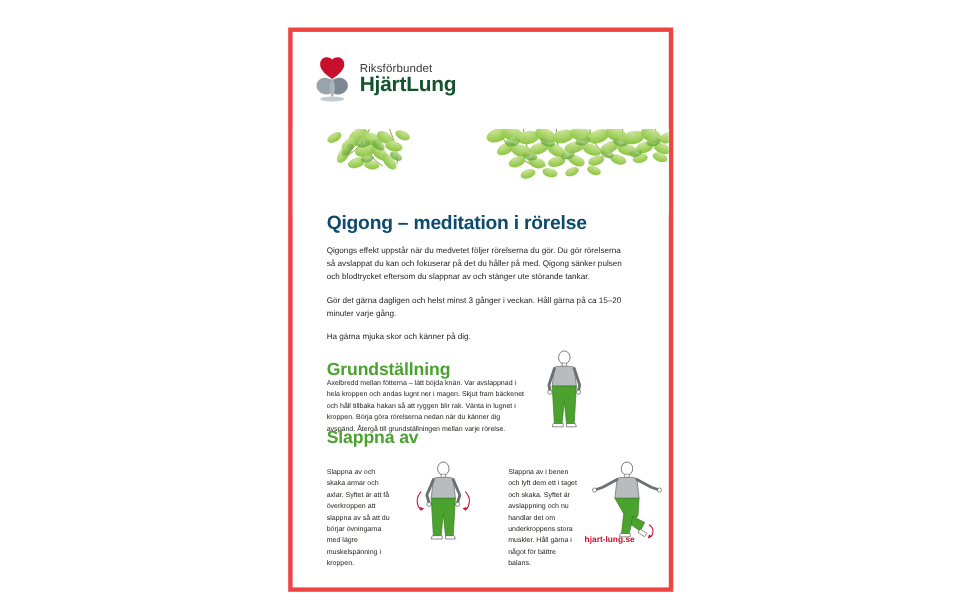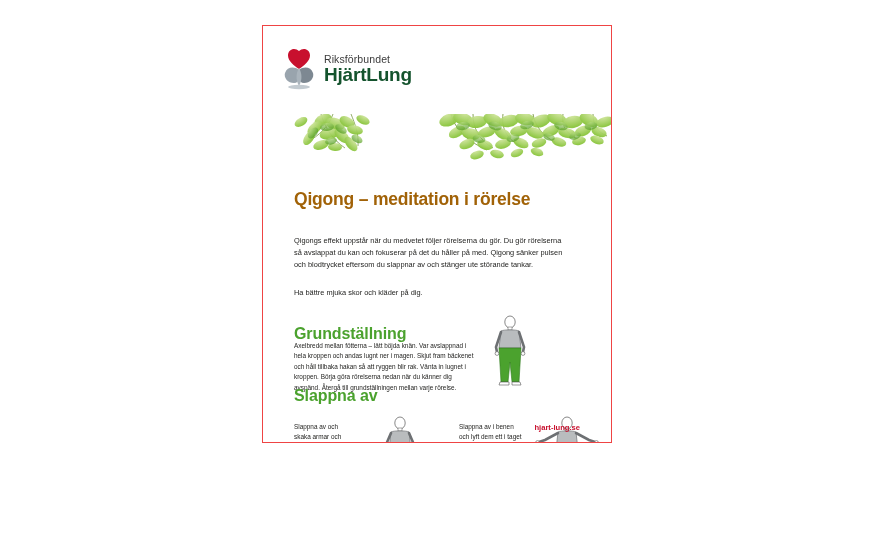--- a/index.html
+++ b/index.html
@@ -18,23 +18,23 @@
     height: 551px;
     background: #ffffff;
   }
 
   
   #sheet {
     position: absolute;
     left: 262px;
     top: 25px;
     width: 350px;
-    height: 418px;
+    height: 513px;
     background: #ffffff;
-    border: 1px solid #ef4444;
+    border: 4px solid #ef4444;
     box-sizing: border-box;
     overflow: hidden;
     padding-left: 23px;
   }
 
   
   .logo-row {
     position: absolute;
     left: 19px;
     top: 22px;
@@ -75,35 +75,35 @@
     background: #ffffff;
   }
 
   
   .headline {
     position: absolute;
     left: 31px;
     top: 163px;
     font-size: 17.5px;
     font-weight: bold;
-    color: #a16207;
+    color: #0c4a6e;
     letter-spacing: -0.2px;
   }
 
   
   .intro {
     position: absolute;
     left: 31px;
     top: 193px;
     width: 272px;
     font-size: 7.4px;
     line-height: 1.63;
     color: #1d1d1b;
   }
-  .intro p { margin: 16px 0 9px 0; }
+  .intro p { margin: 0 0 9px 0; }
   .intro p:last-child { margin-bottom: 0; }
 
   
   .sec-head {
     font-size: 16px;
     font-weight: bold;
     color: #4ba22e;
     letter-spacing: -0.1px;
   }
 
@@ -140,21 +140,21 @@
     position: absolute;
   }
   #fig-grund { left: 214px; top: 288px; width: 66px; height: 78px; }
   #fig-slappna-1 { left: 97px; top: 388px; width: 80px; height: 82px; }
   #fig-slappna-2 { left: 268px; top: 388px; width: 72px; height: 82px; }
 
   
   .footer-url {
     position: absolute;
     right: 31px;
-    bottom: 10px;
+    bottom: 39px;
     font-size: 7.6px;
     font-weight: bold;
     color: #c8102e;
   }
 </style>
 </head>
 <body>
 
 <div id="canvas">
 
@@ -277,21 +277,22 @@
             <ellipse cx="312" cy="22" rx="6" ry="3.5" transform="rotate(-14 312 22)"></ellipse>
           </g>
         </g>
       </svg>
     </div>
 
     <div class="headline">Qigong – meditation i rörelse</div>
 
     <div class="intro">
       <p>Qigongs effekt uppstår när du medvetet följer rörelserna du gör. Du gör rörelserna så avslappat du kan och fokuserar på det du håller på med. Qigong sänker pulsen och blodtrycket eftersom du slappnar av och stänger ute störande tankar.</p>
-      <p>Ha bättre mjuka skor och kläder på dig.</p>
+      <p>Gör det gärna dagligen och helst minst 3 gånger i veckan. Håll gärna på ca 15–20 minuter varje gång.</p>
+      <p>Ha gärna mjuka skor och känner på dig.</p>
     </div>
 
     <div class="sec-head" id="sec1-head">Grundställning</div>
     <div class="body-text" id="sec1-body">Axelbredd mellan fötterna – lätt böjda knän. Var avslappnad i hela kroppen och andas lugnt ner i magen. Skjut fram bäckenet och håll tillbaka hakan så att ryggen blir rak. Vänta in lugnet i kroppen. Börja göra rörelserna nedan när du känner dig avspänd. Återgå till grundställningen mellan varje rörelse.</div>
 
     <div class="figure" id="fig-grund">
       <svg viewBox="0 0 66 78" width="66" height="78" aria-hidden="true">
 
         <ellipse cx="33" cy="8" rx="5.2" ry="6" fill="#ffffff" stroke="#555" stroke-width="0.7"></ellipse>
 

